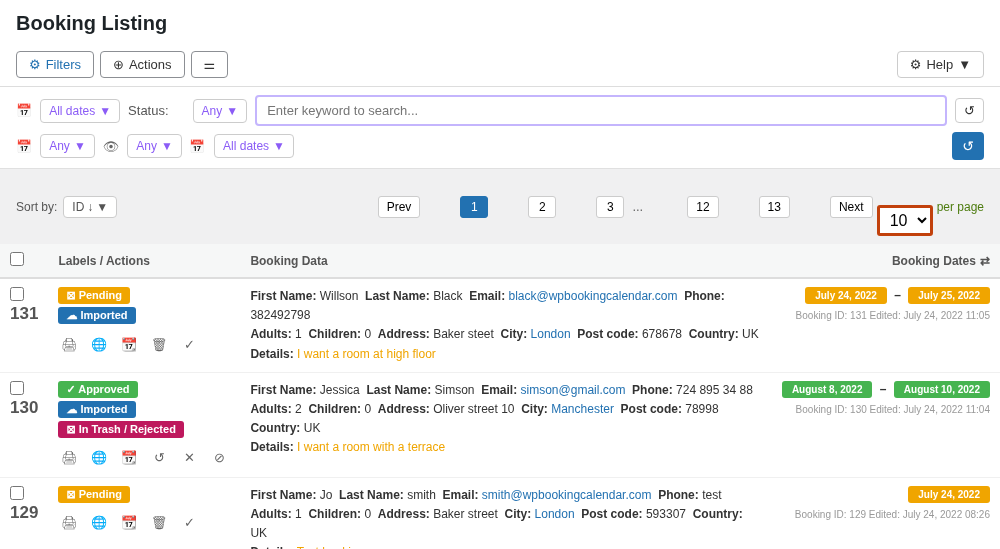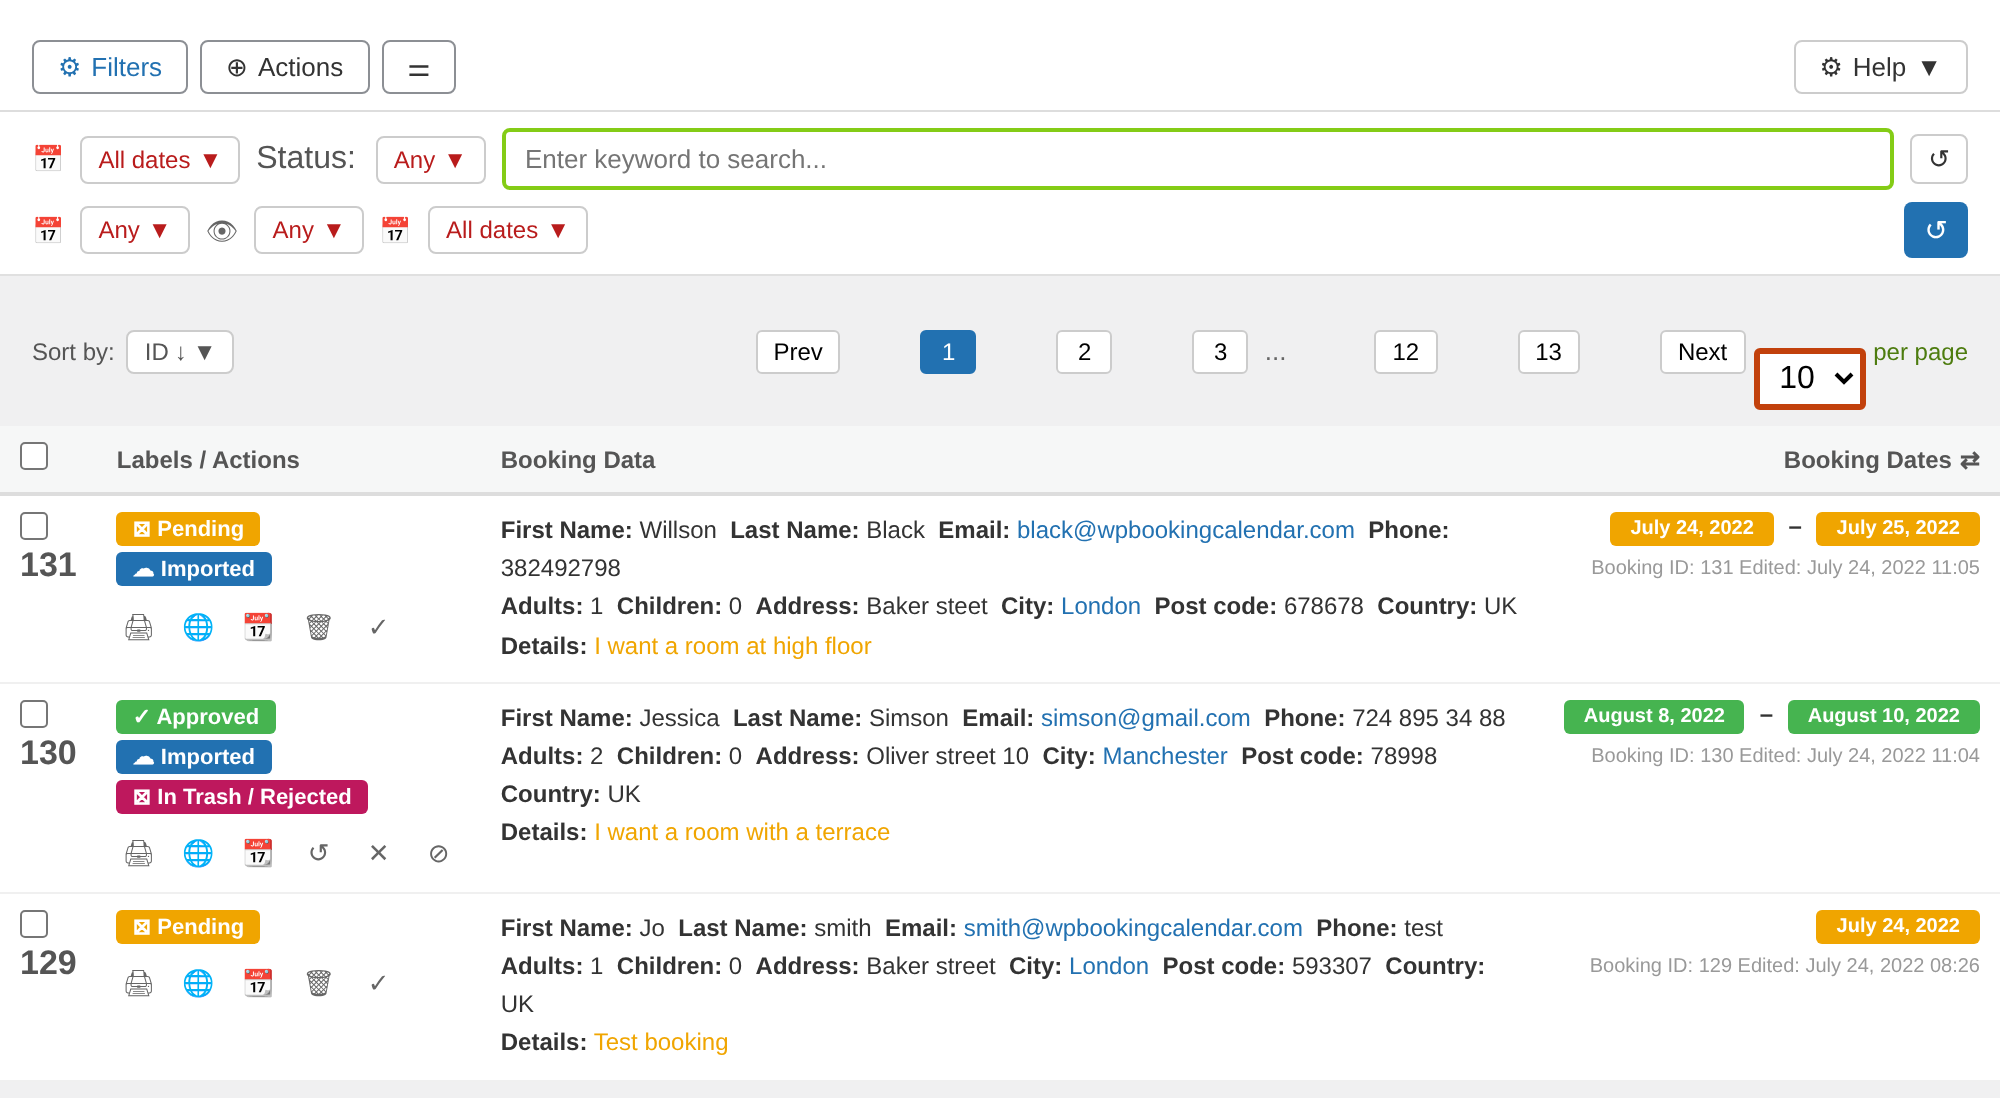--- a/index.html
+++ b/index.html
@@ -16,25 +16,25 @@
     .btn { display: inline-flex; align-items: center; gap: 5px; padding: 5px 12px; border: 1px solid #ccc; border-radius: 4px; background: #fff; cursor: pointer; font-size: 13px; color: #333; }
     .btn-primary { background: #fff; border-color: #8c8f94; }
     .btn-filters { background: #fff; border-color: #8c8f94; color: #2271b1; font-weight: 500; }
     .btn-help { background: #fff; border-color: #ccc; margin-left: auto; }
     .btn-refresh-sm { background: #2271b1; color: #fff; border: none; border-radius: 4px; padding: 6px 10px; cursor: pointer; font-size: 14px; }
 
     
     .filter-section { background: #fff; padding: 8px 16px; border-bottom: 1px solid #e0e0e0; }
     .filter-row { display: flex; align-items: center; gap: 8px; margin-bottom: 6px; }
     .filter-row:last-child { margin-bottom: 0; }
-    .filter-select { display: inline-flex; align-items: flex-start; gap: 4px; padding: 4px 8px; border: 1px solid #ccc; border-radius: 4px; background: #fff; cursor: pointer; font-size: 12px; color: #b91c1c; }
-    .filter-label { font-size: 16px; color: #555; margin-right: 2px; }
+    .filter-select { display: inline-flex; align-items: flex-start; gap: 4px; padding: 4px 8px; border: 1px solid #ccc; border-radius: 4px; background: #fff; cursor: pointer; font-size: 12px; color: #8b5cf6; }
+    .filter-label { font-size: 13px; color: #555; margin-right: 16px; }
     
     .search-input-wrapper { position: relative; flex: 1; }
-    .search-input { width: 100%; padding: 6px 10px; border: 2px solid #84cc16; border-radius: 4px; font-size: 13px; color: #999; outline: none; }
+    .search-input { width: 100%; padding: 6px 10px; border: 2px solid #c4b5fd; border-radius: 4px; font-size: 13px; color: #999; outline: none; }
 
     
     .sort-bar { display: flex; align-items: center; justify-content: space-between; padding: 8px 16px; background: #f0f0f1; }
     .sort-left { display: flex; align-items: center; gap: 6px; font-size: 12px; color: #555; }
     .sort-select { display: inline-flex; align-items: center; gap: 3px; background: #fff; border: 1px solid #ccc; border-radius: 4px; padding: 3px 8px; font-size: 12px; cursor: pointer; }
     .pagination { display: flex; align-items: center; gap: 4px; font-size: 13px; }
     .page-btn { padding: 3px 8px; border: 1px solid #ccc; border-radius: 3px; background: #fff; cursor: pointer; font-size: 12px; min-width: 28px; text-align: center; margin-left: 36px; }
     .page-btn.active { background: #2271b1; color: #fff; border-color: #2271b1; }
     .per-page-select { padding: 3px 6px; border: 3px solid #c2410c; border-radius: 3px; background: #fff; font-size: 16px; cursor: pointer; margin-top: 28px; }
     .per-page-label { font-size: 12px; color: #4d7c0f; }
@@ -87,20 +87,21 @@
 
     
     .sort-icon { cursor: pointer; }
   </style>
 </head>
 <body>
 
 <div class="page-wrapper">
 
   <div class="page-header">
+    <h1 class="page-title">Booking Listing</h1>
 
     <div class="toolbar">
       <button class="btn btn-filters">
         <span>⚙</span>
         <span>Filters</span>
       </button>
       <button class="btn btn-primary">
         <span>⊕</span>
         <span>Actions</span>
       </button>

